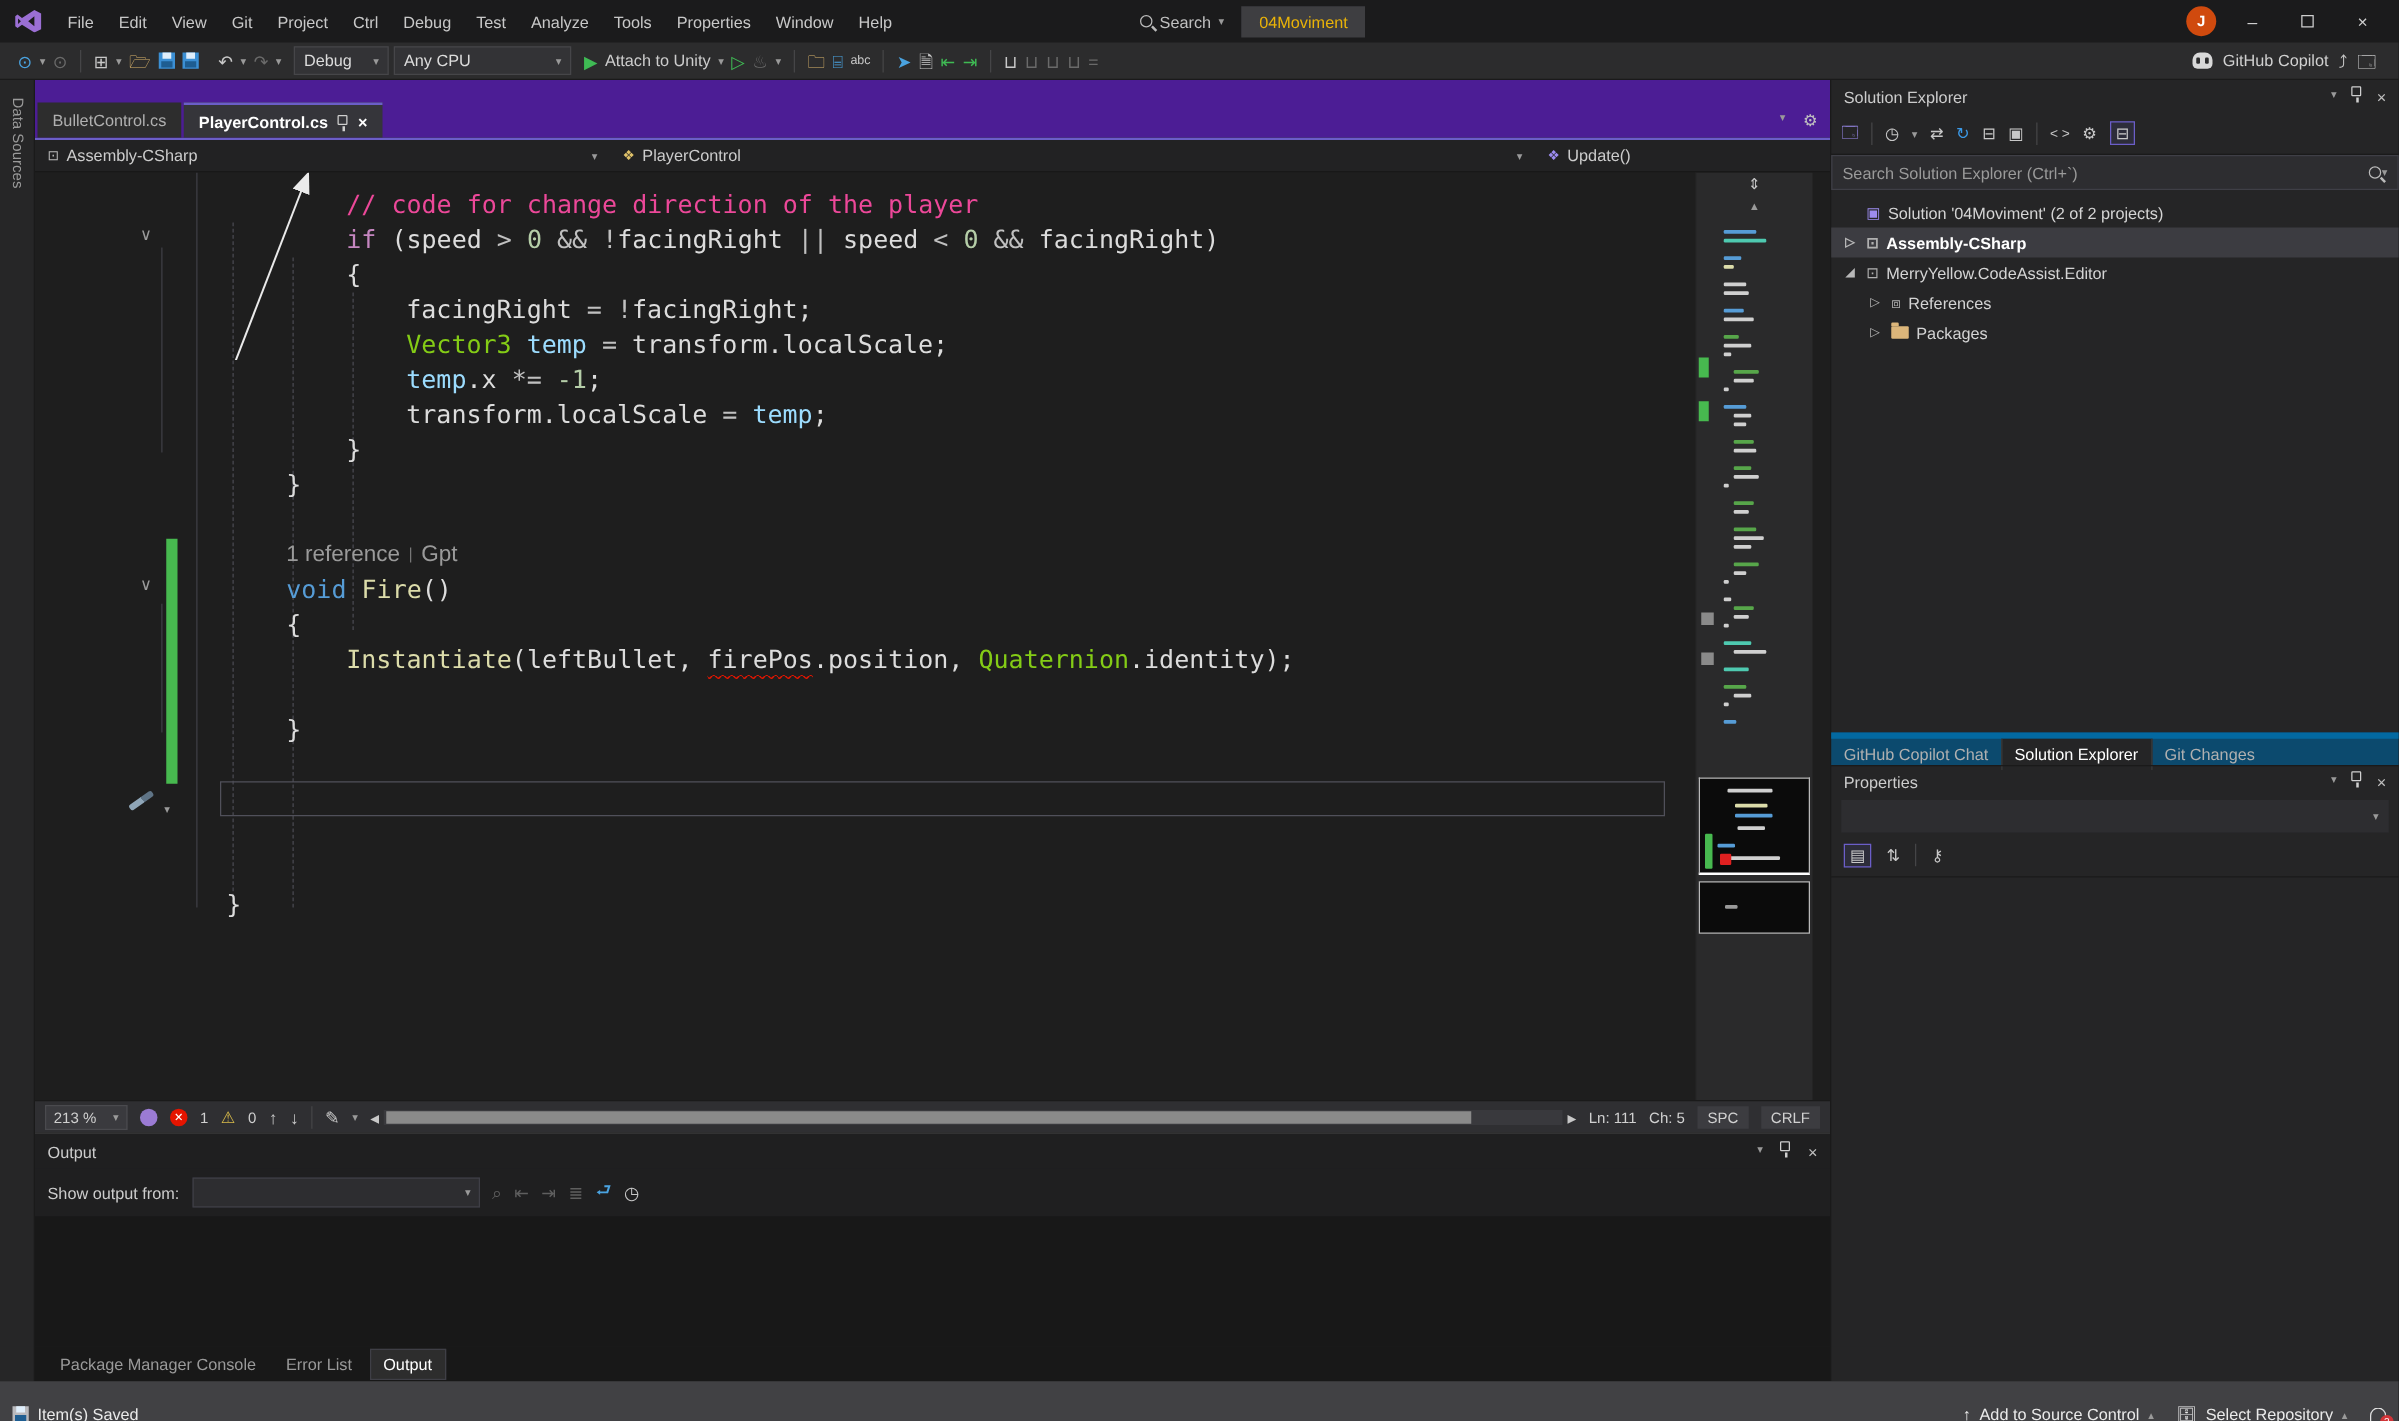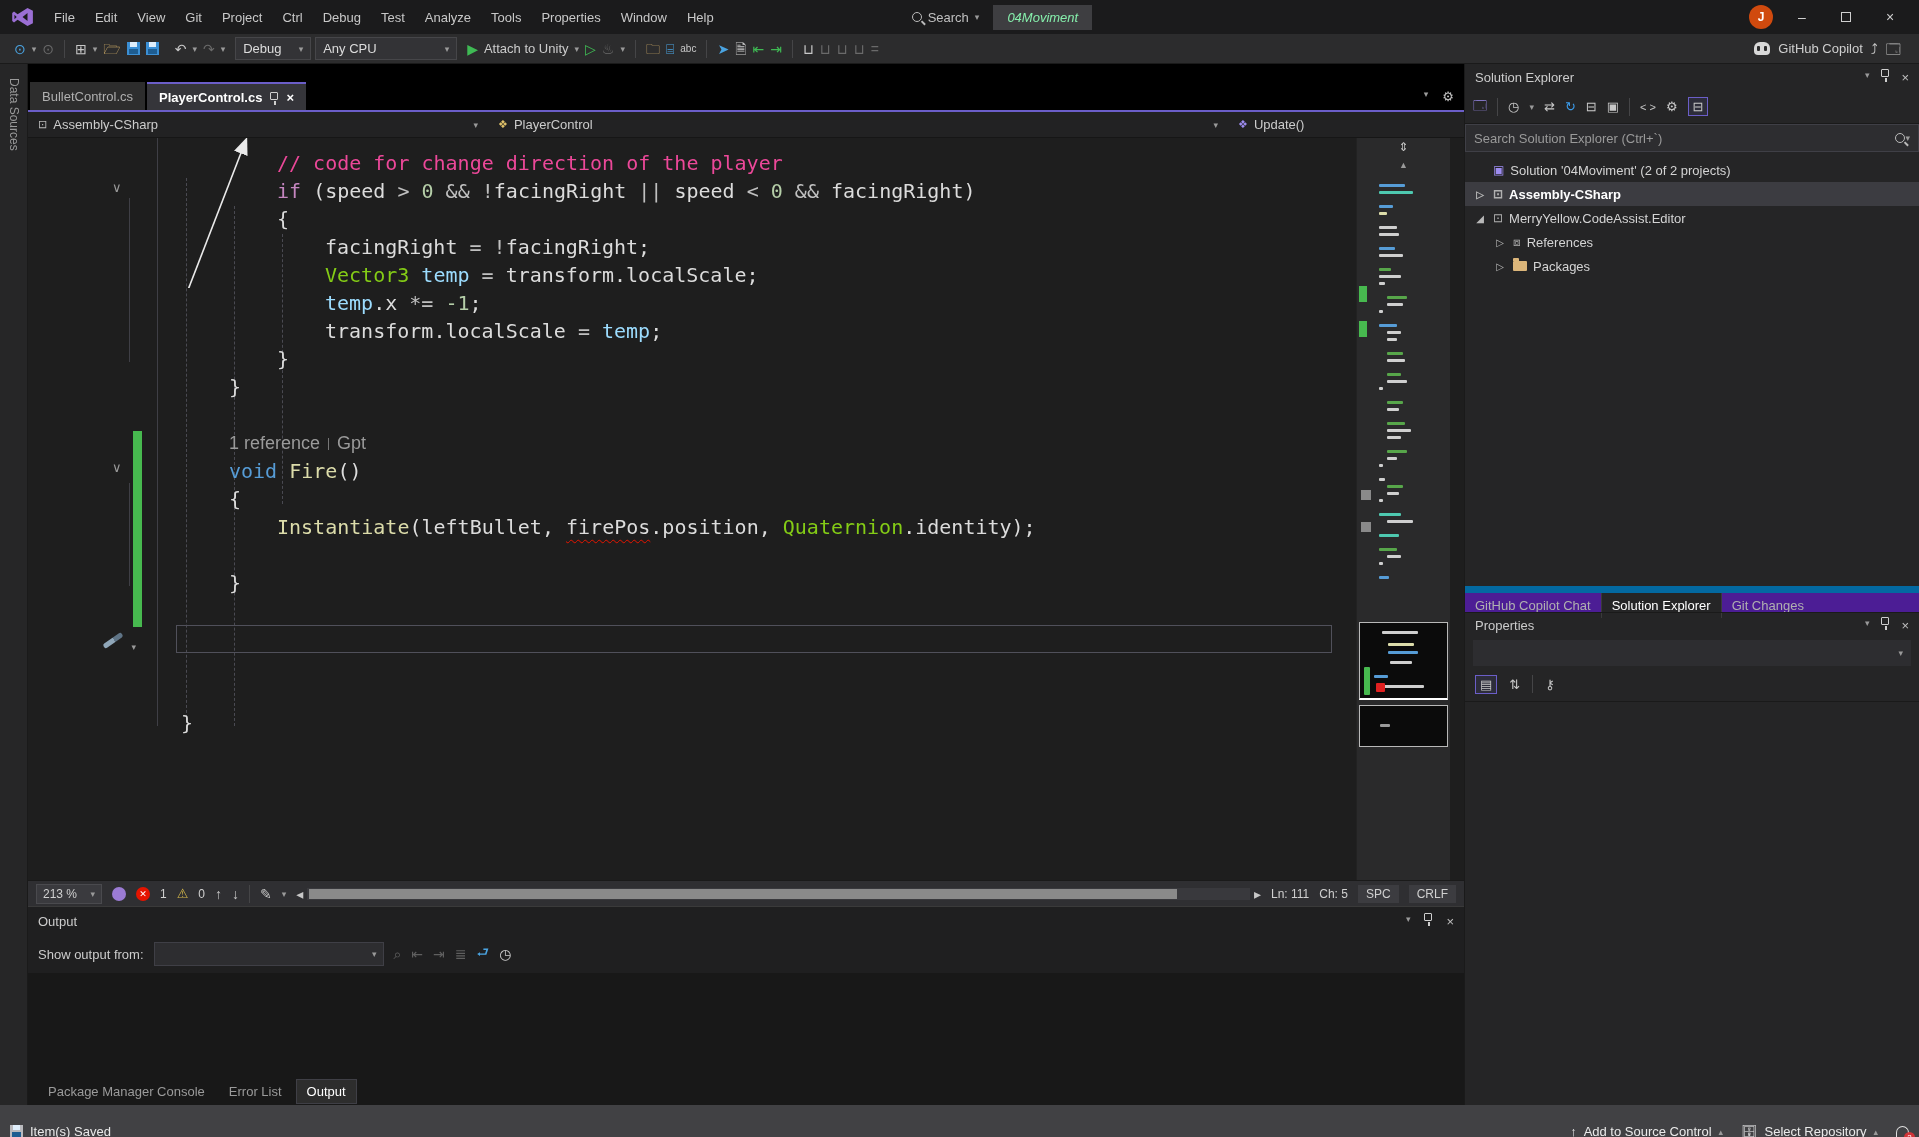--- a/index.html
+++ b/index.html
@@ -8,21 +8,21 @@
   .app { width:1919px; height:1137px; display:flex; flex-direction:column; background:#1b1b1c; }
 
   
   .titlebar { height:34px; background:#1b1b1c; display:flex; align-items:center; flex:0 0 auto; }
   .vslogo { width:22px; height:18px; margin:0 10px 0 12px; }
   .menubar { display:flex; }
   .menu-item { padding:8px 10px; color:#c8c8c8; cursor:default; }
   .tb-search { display:flex; align-items:center; gap:6px; margin-left:180px; color:#c0c0c0; padding:4px 8px; }
   .mag { width:10px; height:10px; border:1.5px solid #bbbbbb; border-radius:50%; position:relative; display:inline-block; }
   .mag::after { content:""; position:absolute; width:5px; height:1.5px; background:#bbbbbb; transform:rotate(45deg); left:8px; top:9px; }
-  .sln-box { background:#3e3e41; color:#86efac; padding:5px 14px; margin-left:6px;font-style:italic; }
+  .sln-box { background:#3e3e41; color:#eab308; padding:5px 14px; margin-left:6px; }
   .tb-right { margin-left:auto; display:flex; align-items:center; gap:14px; padding-right:14px; }
   .avatar { width:24px; height:24px; border-radius:50%; background:#d04a0e; color:#fff; font-weight:bold;
             display:flex; align-items:center; justify-content:center; font-size:12px; }
   .winbtn { color:#cfcfcf; width:30px; text-align:center; font-size:14px; }
   .restore-glyph { display:inline-block; width:10px; height:10px; border:1px solid #cfcfcf; }
 
   
   .toolbar { height:30px; background:#2c2c2d; display:flex; align-items:center; gap:4px; padding:0 8px; flex:0 0 auto; border-bottom:1px solid #1a1a1a; }
   .tgroup { display:flex; align-items:center; gap:6px; padding:0 6px; }
   .tsep { width:1px; height:18px; background:#454547; }
@@ -42,21 +42,21 @@
   .cop-icon::before { left:3px; } .cop-icon::after { right:3px; }
 
   
   .main { flex:0 0 1041px; display:flex; background:#1e1e1e; }
   .left-strip { width:28px; background:#262627; border-right:1px solid #1a1a1a; }
   .vtext { writing-mode:vertical-rl; color:#9a9a9a; font-size:12px; padding:14px 7px; }
   .center { width:1436px; display:flex; flex-direction:column; }
   .rightcol { width:455px; background:#252526; border-left:1px solid #1a1a1a; display:flex; flex-direction:column; }
 
   
-  .tabstrip { height:46px; background:#000000; display:flex; align-items:flex-end; padding-left:2px; position:relative; }
+  .tabstrip { height:46px; background:#4c1d95; display:flex; align-items:flex-end; padding-left:2px; position:relative; }
   .doc-tab { height:28px; display:flex; align-items:center; gap:8px; padding:0 12px; color:#b0b0b0; background:#2d2d2d; margin-right:2px; }
   .doc-tab.active { background:#35353a; color:#ffffff; font-weight:bold; border-top:2px solid #6b5ec8; }
   .pin-ic { display:inline-block; width:8px; height:8px; border:1.5px solid #cfcfcf; border-radius:1px; position:relative; top:-1px; }
   .pin-ic::after { content:""; position:absolute; left:3px; top:8px; width:1.5px; height:4px; background:#cfcfcf; }
   .tabstrip-right { position:absolute; right:10px; bottom:6px; display:flex; gap:14px; color:#c0c0c0; }
   .purple-line { height:2px; background:#6b5ec8; }
 
   
   .breadcrumb { height:26px; background:#222223; display:flex; align-items:center; border-bottom:1px solid #161616; }
   .crumb { display:flex; align-items:center; gap:6px; padding:0 10px; height:100%; }
@@ -129,21 +129,21 @@
   .se-search { height:28px; margin:0; background:#2d2d30; border:1px solid #3f3f46; display:flex; align-items:center; padding:0 8px; color:#9a9a9a; }
   .se-search .mag { margin-left:auto; }
   .tree { flex:1; padding-top:6px; }
   .trow { height:24px; display:flex; align-items:center; gap:6px; color:#d4d4d4; padding-left:8px; }
   .trow.sel { background:#3c3c41; font-weight:bold; color:#ffffff; }
   .tarrow { width:14px; text-align:center; color:#b8b8b8; font-size:10px; }
   .tico { font-size:12px; color:#b0b0b0; }
   .tico.purple { color:#9d8cf0; }
   .folder-ic { width:14px; height:10px; background:#dcb67a; border-radius:1px; position:relative; display:inline-block; }
   .folder-ic::before { content:""; position:absolute; top:-3px; left:0; width:6px; height:3px; background:#dcb67a; border-radius:1px 1px 0 0; }
-  .panel-tabs { height:26px; display:flex; align-items:flex-start; background:#4c1d95; border-top:7px solid #0369a1;margin-top:24px; }
+  .panel-tabs { height:26px; display:flex; align-items:flex-start; background:#0c4a6e; border-top:5px solid #0369a1;margin-top:24px; }
   .ptab { padding:5px 10px; color:#b0b0b0; }
   .ptab.active { background:#252526; color:#ffffff; border-left:1px solid #3a3a3a; border-right:1px solid #3a3a3a; }
   .prop-combo { height:26px; margin:2px 8px; background:#2d2d30; display:flex; align-items:center; justify-content:flex-end; padding:0 8px; }
   .prop-tools { height:34px; display:flex; align-items:center; gap:12px; padding:0 10px; border-bottom:1px solid #1a1a1a; }
   .prop-empty { flex:1; }
 
   
   .statusbar { height:32px; background:#414144; display:flex; align-items:center; padding:0 10px; color:#eaeaea; flex:0 0 auto; }
   .sb-right { margin-left:auto; display:flex; align-items:center; gap:18px; }
   .sb-item { display:flex; align-items:center; gap:7px;margin-top:21px; }

